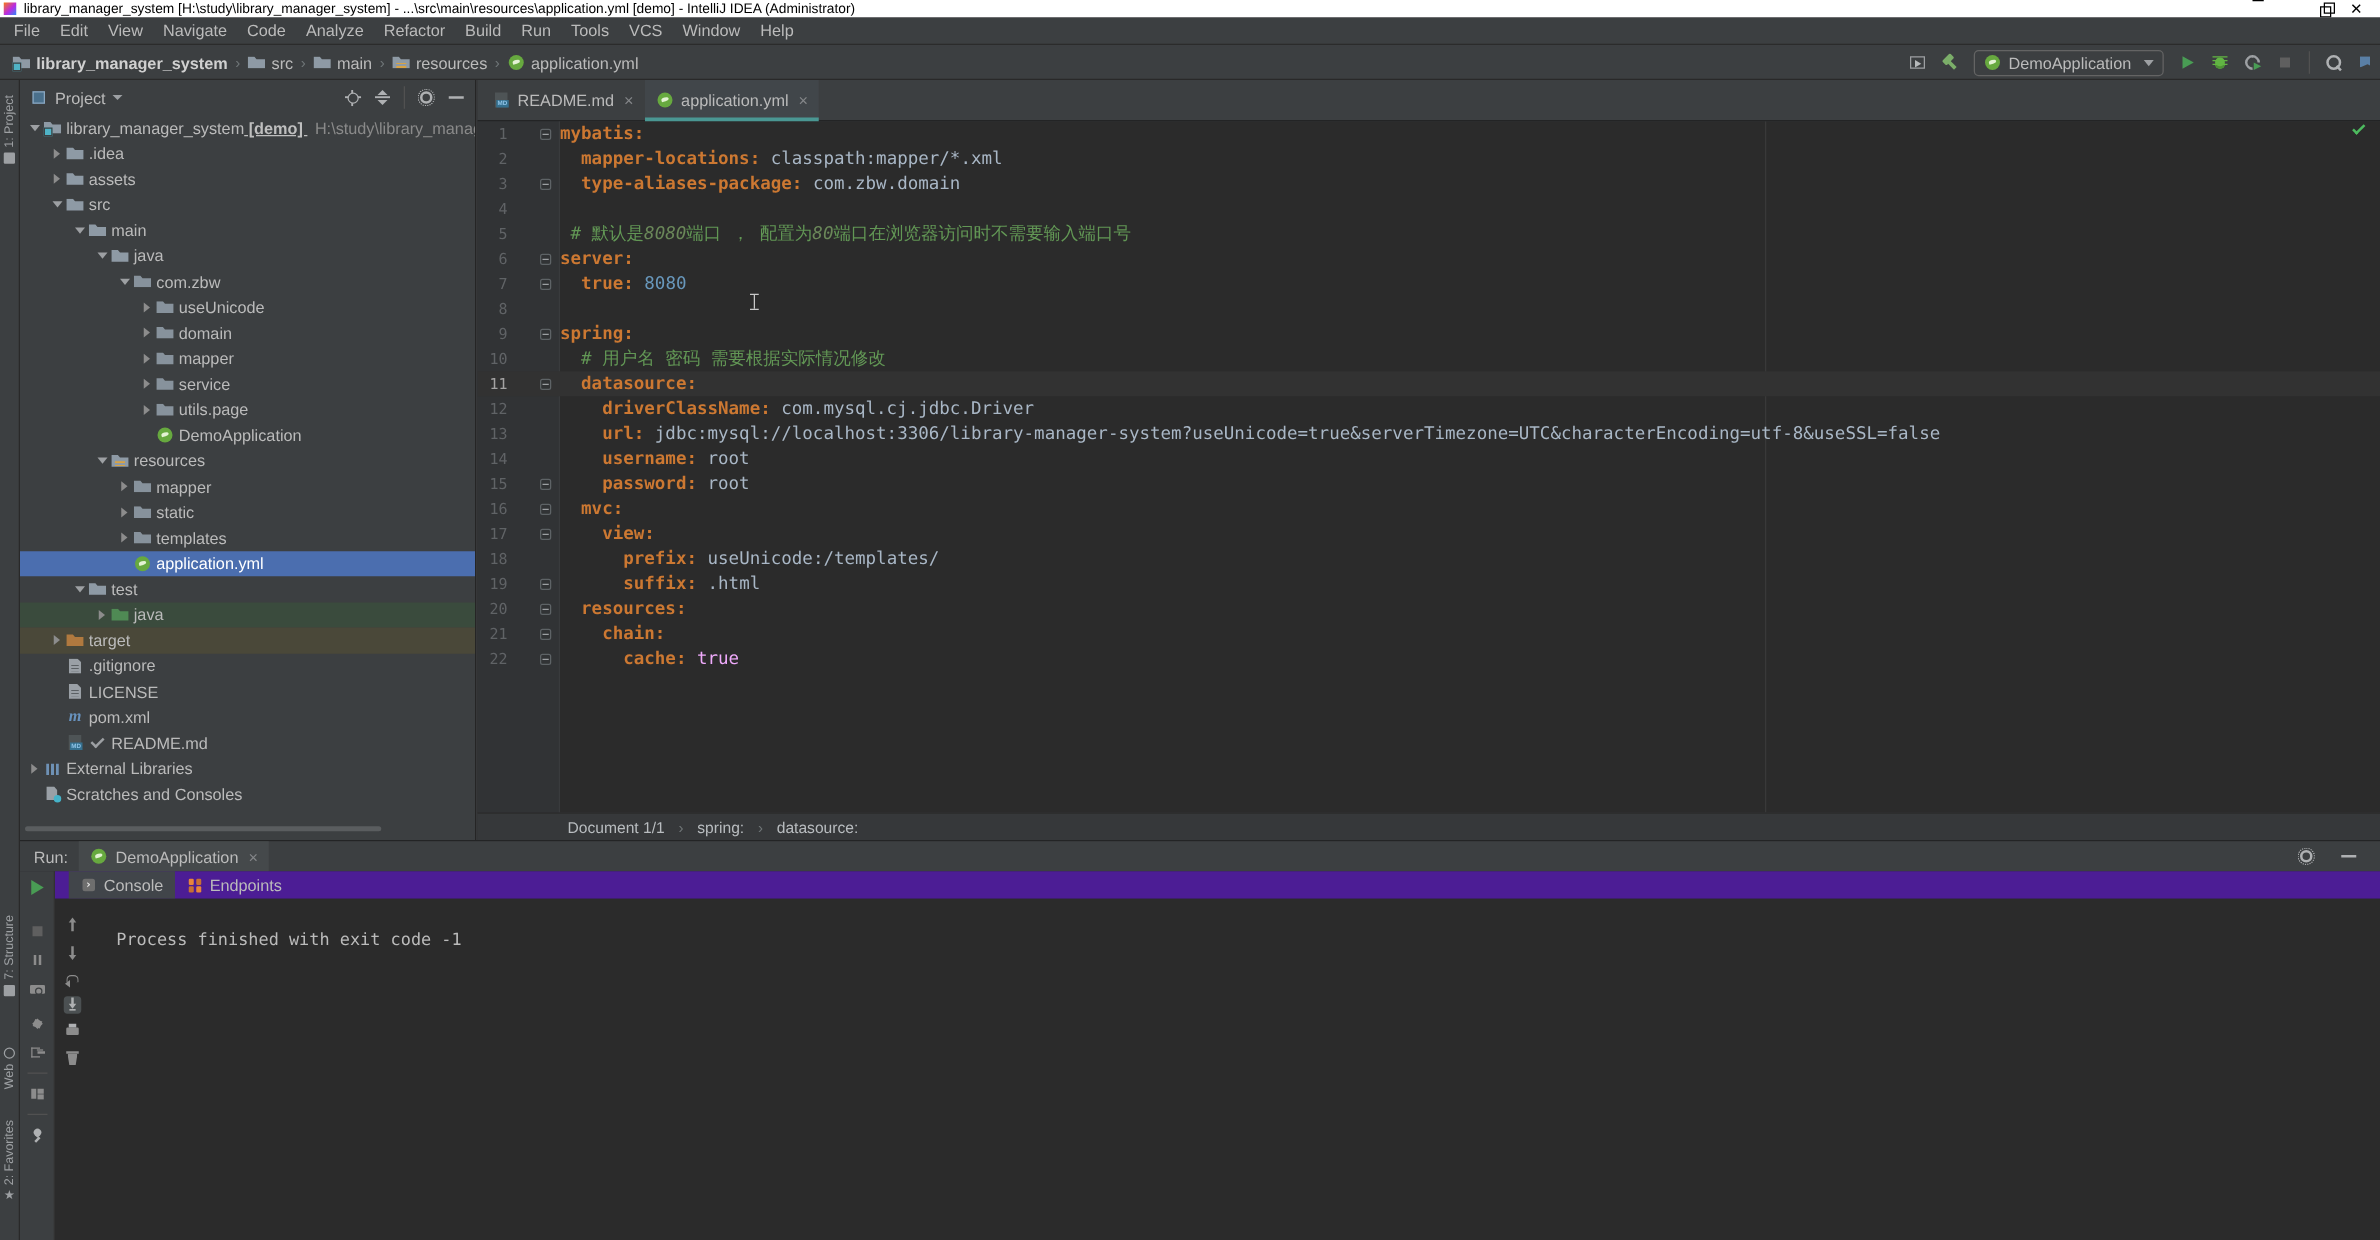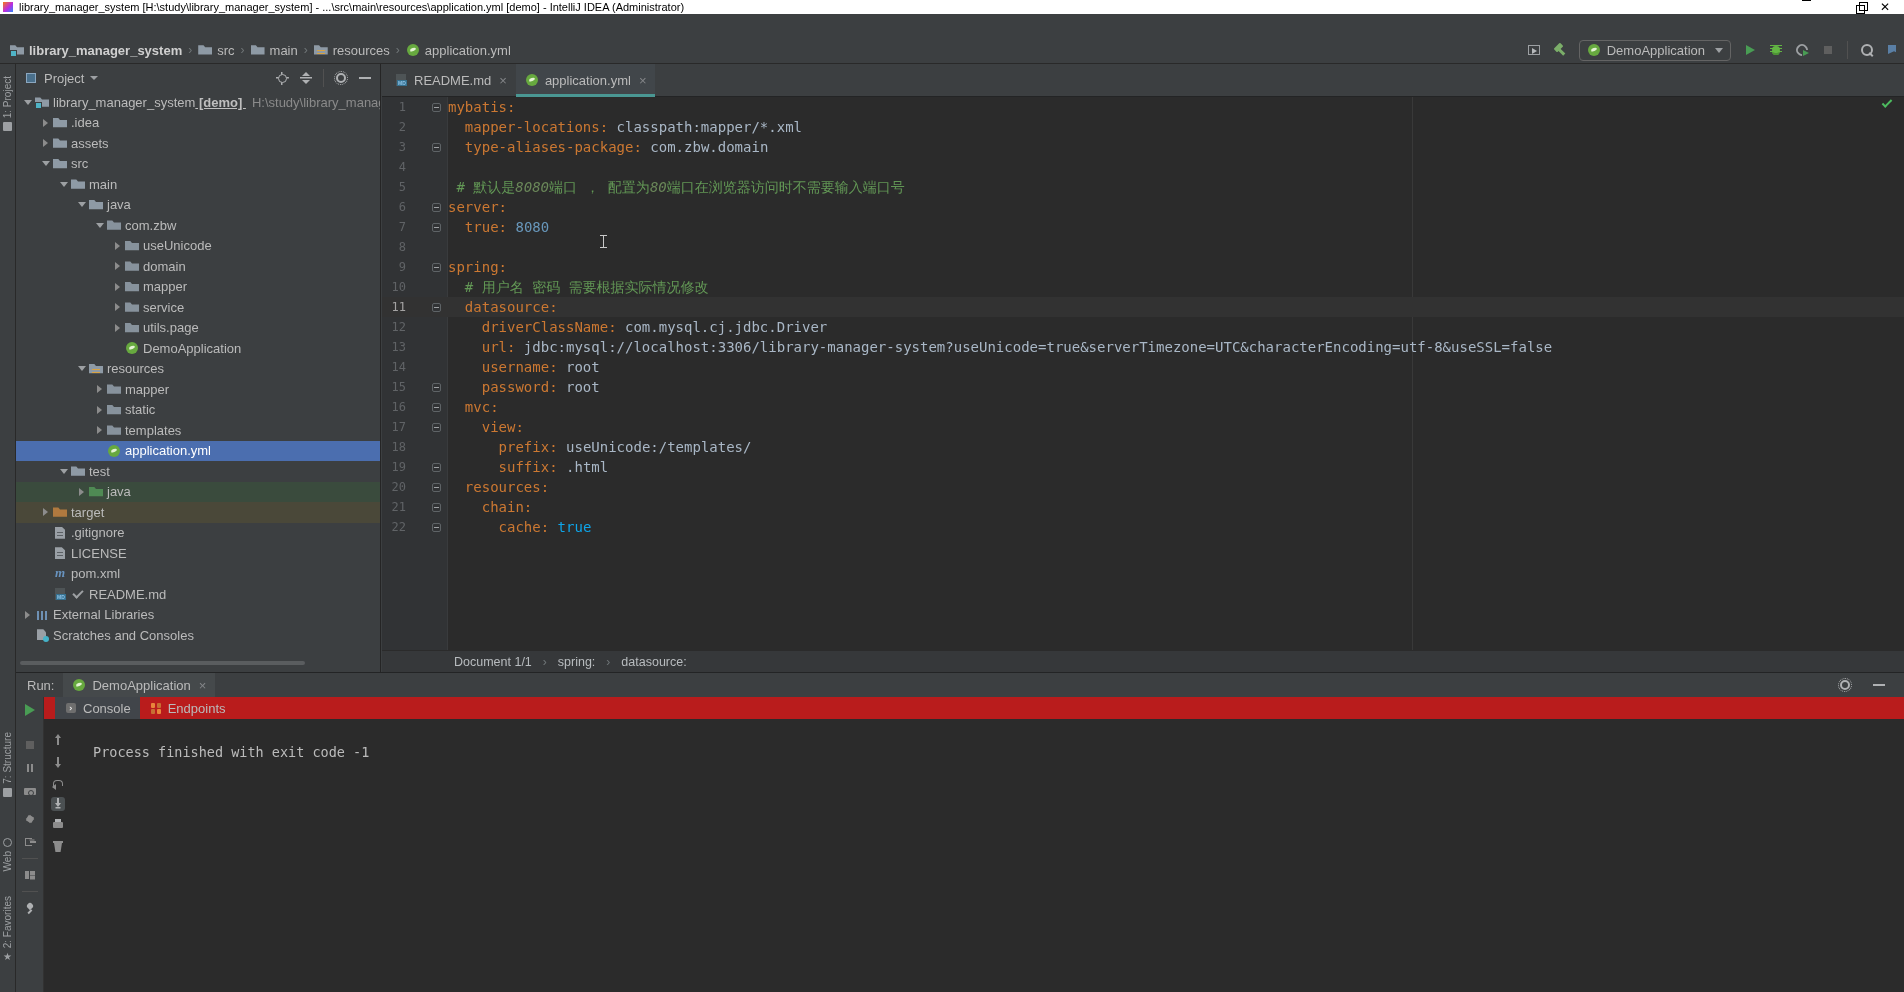--- a/index.html
+++ b/index.html
@@ -74,43 +74,43 @@
 .e-rows { position:relative; }
 .e-row { display:flex; height:20px; align-items:center; position:relative; }
 .e-row.current { background:#323232; }
 .e-gutter { width:66px; flex:none; display:flex; align-items:center; height:20px; }
 .e-num { width:24px; text-align:right; color:#606366; font-size:12px; flex:none; }
 .e-row.current .e-num { color:#A4A3A3; }
 .e-foldcol { flex:1; display:flex; justify-content:flex-end; padding-right:7px; }
 .fold { width:9px; height:9px; border:1px solid #5E6366; border-radius:2px; position:relative; background:#313335; }
 .fold::after { content:""; position:absolute; left:1px; right:1px; top:3px; height:1px; background:#9DA0A3; }
 .e-code { white-space:pre; padding-left:0; }
-.c-key { color:#CC7832; font-weight:normal; }
+.c-key { color:#CC7832; font-weight:bold; }
 .c-text { color:#A9B7C6; }
 .c-num { color:#6897BB; }
-.c-kw { color:#0ea5e9;text-align:right; }
+.c-kw { color:#f0abfc;text-align:right; }
 .c-com { color:#629755;margin-top:32px; }
 .c-come { color:#6A8759; font-style:italic; }
 .ok-check { position:absolute; right:12px; top:3px; width:10px; height:5px; border-left:2px solid #4DBB5F; border-bottom:2px solid #4DBB5F; transform:rotate(-45deg); }
 .text-cursor { position:absolute; left:217px; top:138px; width:9px; height:13px; }
 .text-cursor::before { content:""; position:absolute; left:4px; top:1px; bottom:1px; width:1px; background:#C8C8C8; }
 .text-cursor::after { content:""; position:absolute; left:1px; right:1px; top:0; height:1px; background:#C8C8C8; box-shadow:0 12px 0 #C8C8C8; }
 .crumbs { height:22px; flex:none; background:#36383A; border-top:1px solid #2B2B2B; display:flex; align-items:center; padding-left:72px; gap:4px; font-size:12.5px; color:#B8BCBF; font-family:"Liberation Sans",sans-serif; }
 .crumbs .crumb-sep { margin:0 7px; }
 
 
 .runpanel { position:absolute; left:16px; top:672px; width:1888px; height:320px; background:#2B2B2B; border-top:1px solid #232425; display:flex; flex-direction:column; }
 .run-header { height:24px; flex:none; background:#3C3F41; display:flex; align-items:center; }
 .run-label { padding:0 9px 0 11px; color:#BBBBBB; }
 .run-tab { display:flex; align-items:center; gap:6px; background:#45494B; height:24px; padding:0 9px; }
 .run-header-right { margin-left:auto; display:flex; align-items:center; gap:20px; padding-right:18px; }
 .run-body { flex:1; display:flex; }
 .rcolA { width:28px; flex:none; display:flex; flex-direction:column; align-items:center; padding-top:6px; gap:9px; border-right:1px solid #323232; background:#3C3F41; }
 .rright { flex:1; display:flex; flex-direction:column; }
-.rtabs { height:22px; flex:none; display:flex; align-items:stretch; padding-left:11px; background:#b91c1c; }
+.rtabs { height:22px; flex:none; display:flex; align-items:stretch; padding-left:11px; background:#4c1d95; }
 .rtab { display:flex; align-items:center; gap:5px; padding:0 9px; color:#BBBBBB; }
 .rtab.active { background:#41454A; }
 .rcontent { flex:1; display:flex; background:#2B2B2B; }
 .rcolB { width:28px; flex:none; display:flex; flex-direction:column; align-items:center; padding-top:14px; gap:8px; }
 .rconsole { flex:1; padding:25px 0 0 21px; font:13.5px "DejaVu Sans Mono",monospace; color:#BBBBBB; }
 .hsep { width:16px; height:1px; background:#515151; flex:none; }
 .tool-active { background:#4B5052; border-radius:3px; padding:2px; margin:-2px; }
 
 
 .ico { display:inline-block; width:14px; height:14px; position:relative; flex:none; }
@@ -196,20 +196,35 @@
         </span>
       <span class="win-btn">
           <span class="ico i-winrestore"></span>
         </span>
       <span class="win-btn">
           <span class="i-winclose">✕</span>
         </span>
     </div>
   </div>
 
+  <div class="menubar" id="menubar">
+      <span class="menu-item">File</span>
+      <span class="menu-item">Edit</span>
+      <span class="menu-item">View</span>
+      <span class="menu-item">Navigate</span>
+      <span class="menu-item">Code</span>
+      <span class="menu-item">Analyze</span>
+      <span class="menu-item">Refactor</span>
+      <span class="menu-item">Build</span>
+      <span class="menu-item">Run</span>
+      <span class="menu-item">Tools</span>
+      <span class="menu-item">VCS</span>
+      <span class="menu-item">Window</span>
+      <span class="menu-item">Help</span>
+    </div>
 
   <div class="navbar">
     <div id="nav-crumbs" style="display:flex;align-items:center;">
         <span class="crumb first">
           <span class="ico i-folder-project"></span>
           <span class="crumb-label">library_manager_system</span>
         </span>
         <span class="crumb-sep">›</span>
         <span class="crumb">
           <span class="ico i-folder"></span>

